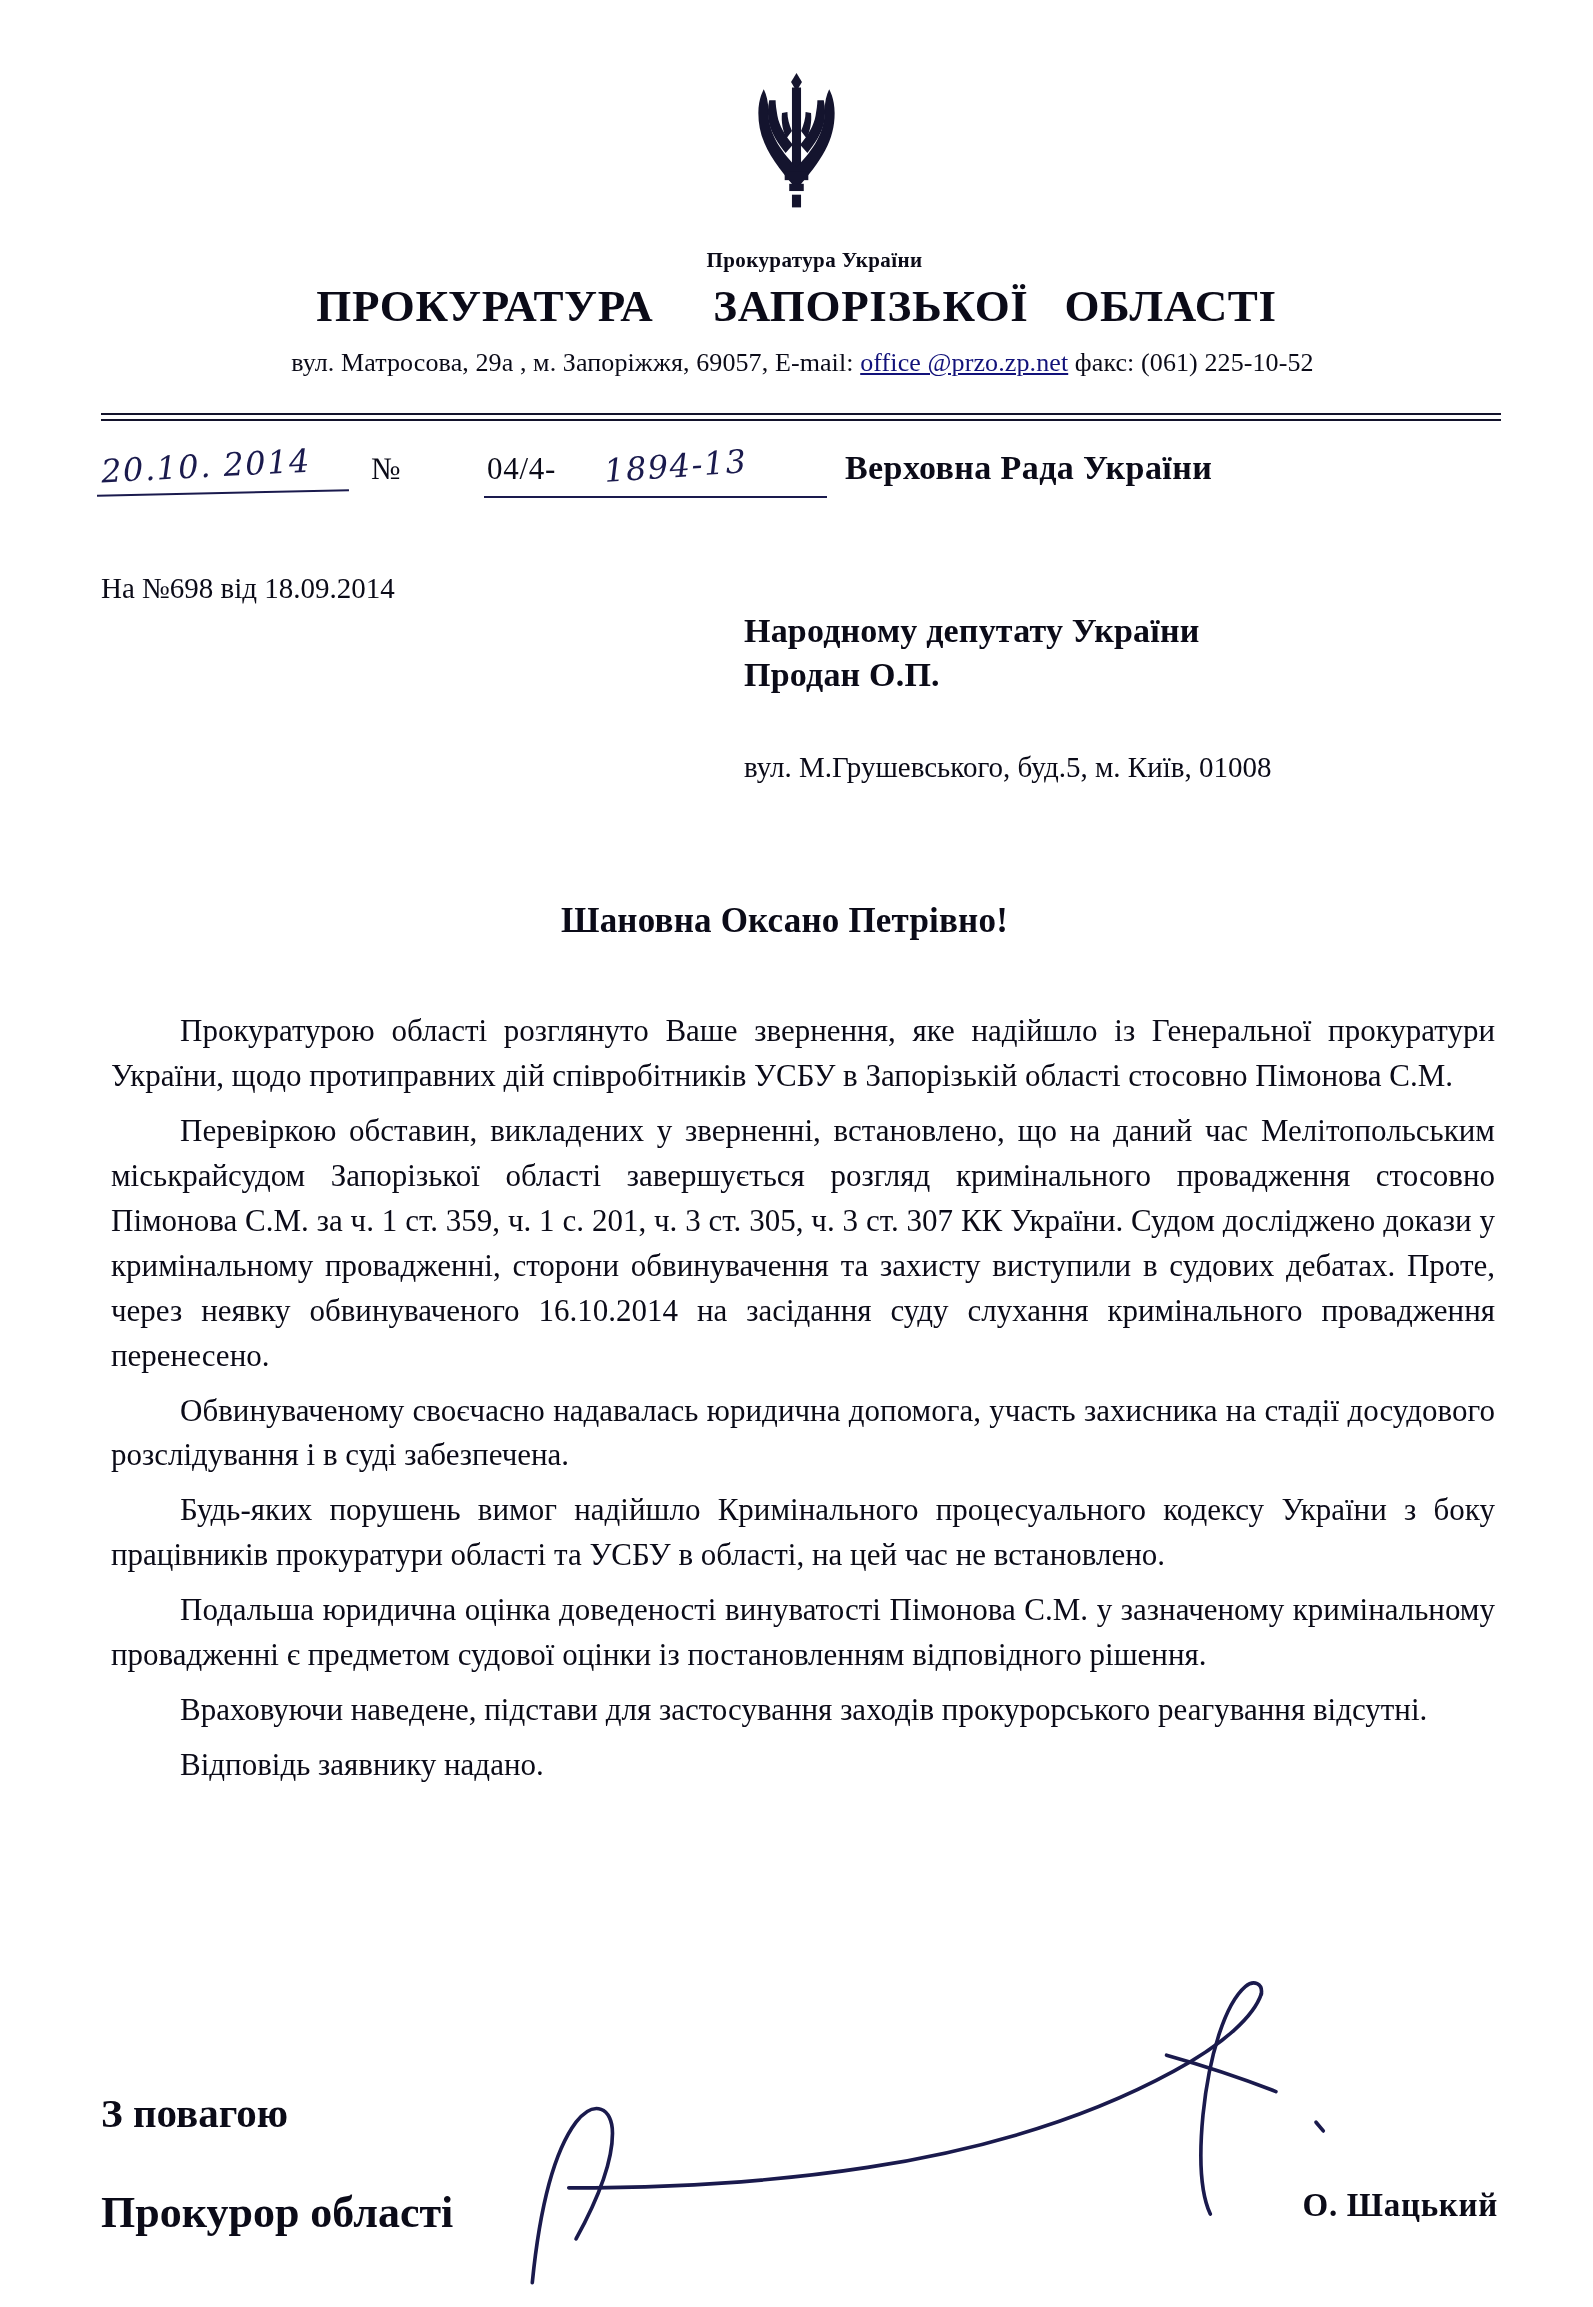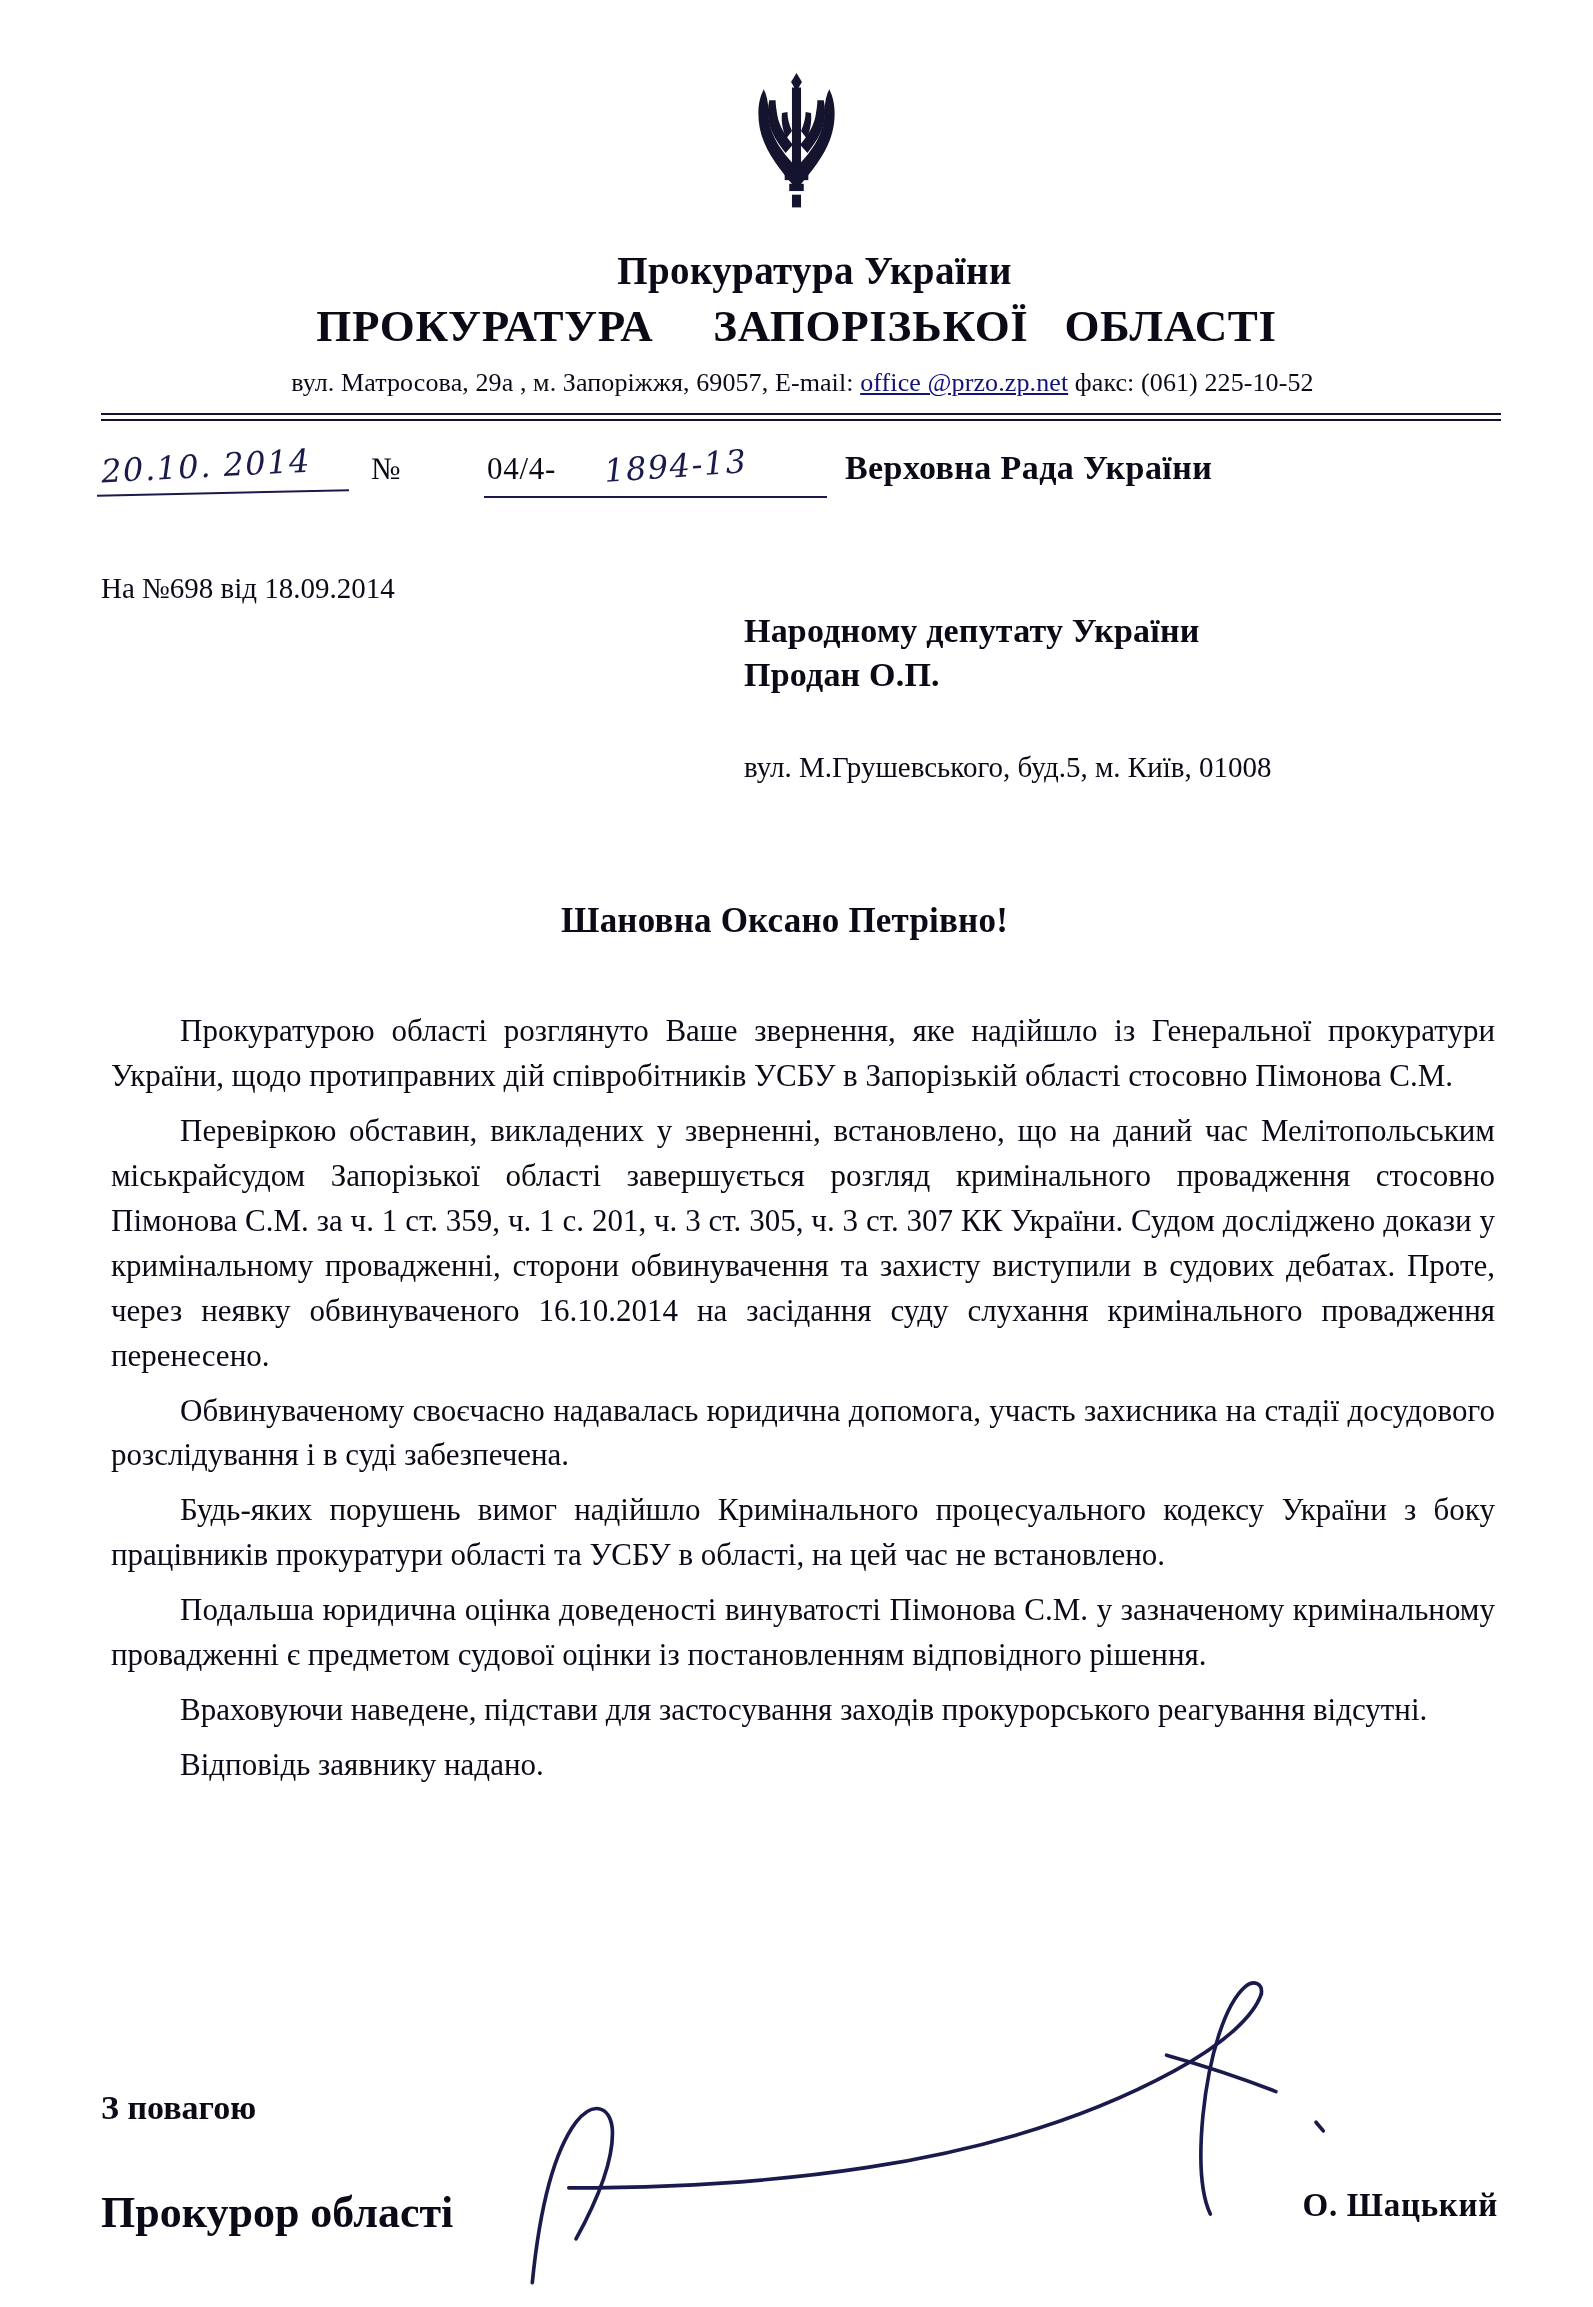--- a/index.html
+++ b/index.html
@@ -39,21 +39,21 @@
   }
 
   .header-block {
     position: absolute;
     top: 248px;
     left: 0;
     width: 1593px;
     text-align: center;
   }
   .org-small {
-    font-size: 39px;
+    font-size: 21px;
     font-weight: bold;
     letter-spacing: 0.4px;
     margin: 0 0 7.3px 0;
     padding-left: 36px;
   }
   .org-big {
     font-size: 45px;
     font-weight: bold;
     letter-spacing: 0.7px;
     margin: 0;
@@ -201,21 +201,21 @@
     text-indent: 69px;
     text-align: justify;
     text-align-last: left;
   }
 
   
   .sig-regard {
     position: absolute;
     top: 2089px;
     left: 101px;
-    font-size: 34px;
+    font-size: 41px;
     font-weight: bold;
   }
   .sig-title {
     position: absolute;
     top: 2187px;
     left: 101px;
     font-size: 44px;
     font-weight: bold;
   }
   .sig-name {

